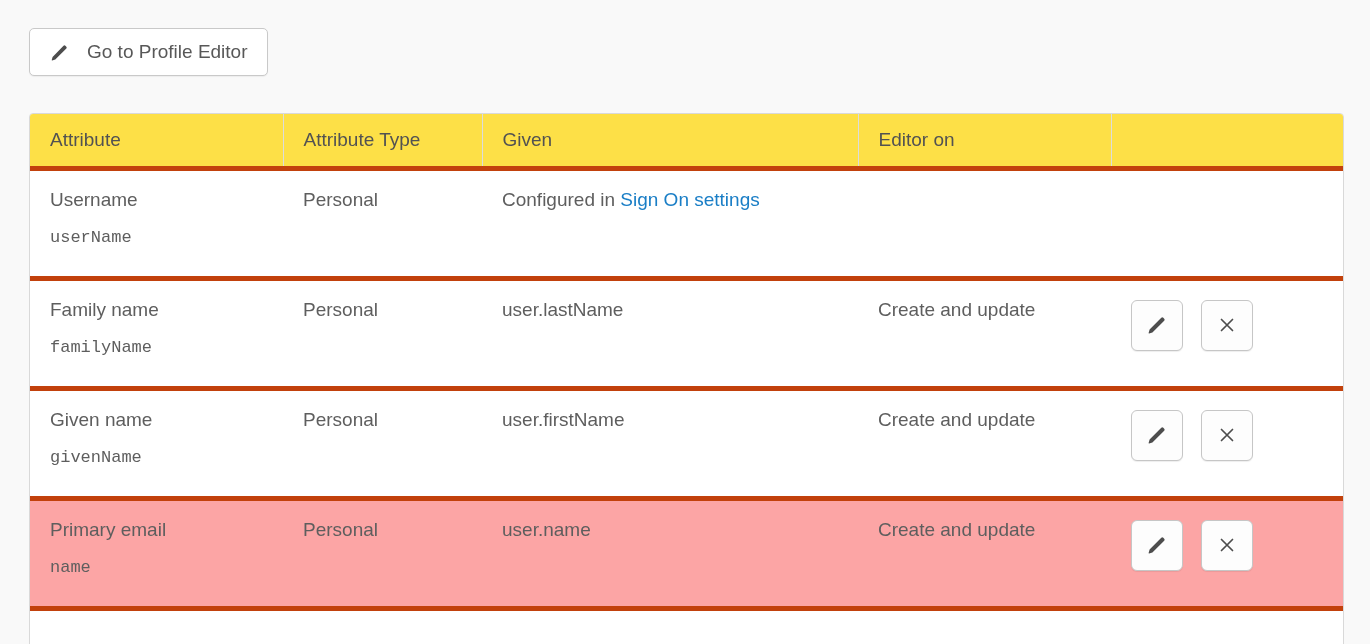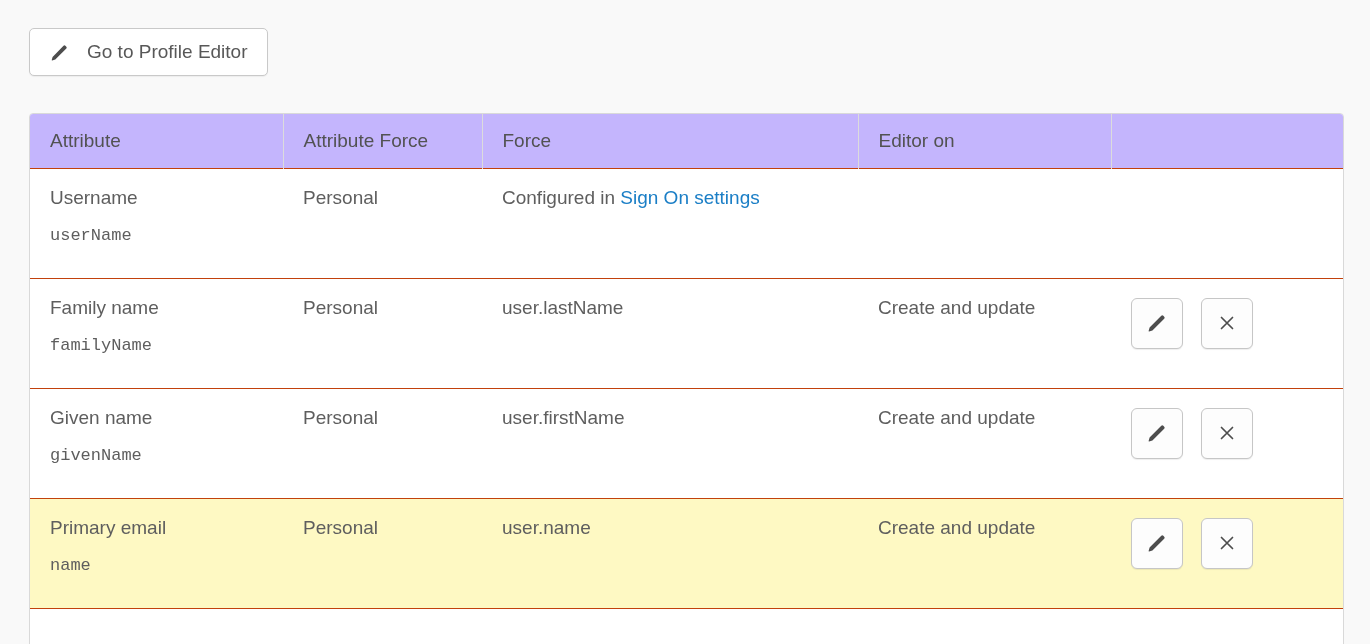--- a/index.html
+++ b/index.html
@@ -51,37 +51,37 @@
     color: #5e5e5e;
   }
   col.c-attr  { width: 253px; }
   col.c-type  { width: 199px; }
   col.c-value { width: 376px; }
   col.c-apply { width: 253px; }
   col.c-act   { width: auto;  }
 
   thead th {
     height: 54px;
-    background: #c4b5fd;
+    background: #fde047;
     border-right: 1px solid #dcdcdc;
     font-weight: normal;
     text-align: left;
     padding-left: 20px;
     color: #525252;
     font-size: 19px;
   }
   thead th:last-child { border-right: none; }
 
   tbody tr { height: 110px; }
   tbody td {
     vertical-align: top;
     padding: 18px 0 0 20px;
-    border-top: 1px solid #c2410c;
-  }
-  tbody tr.highlighted { background: #fef9c3; }
+    border-top: 5px solid #c2410c;
+  }
+  tbody tr.highlighted { background: #fca5a5; }
   tbody tr.partial-row { height: 80px; background: #fff; }
 
   .attr-var {
     font-family: "Liberation Mono", monospace;
     font-size: 17px;
     color: #5e5e5e;
     margin-top: 17px;
   }
   a.value-link {
     color: #1a7ec6;
@@ -127,22 +127,22 @@
     <colgroup>
       <col class="c-attr">
         <col class="c-type">
         <col class="c-value">
         <col class="c-apply">
         <col class="c-act">
     </colgroup>
     <thead>
       <tr>
         <th>Attribute</th>
-        <th>Attribute Force</th>
-        <th>Force</th>
+        <th>Attribute Type</th>
+        <th>Given</th>
         <th>Editor on</th>
         <th></th>
       </tr>
     </thead>
     <tbody>
 
       <tr>
         <td>
           <div>Username</div>
           <div class="attr-var">userName</div>

